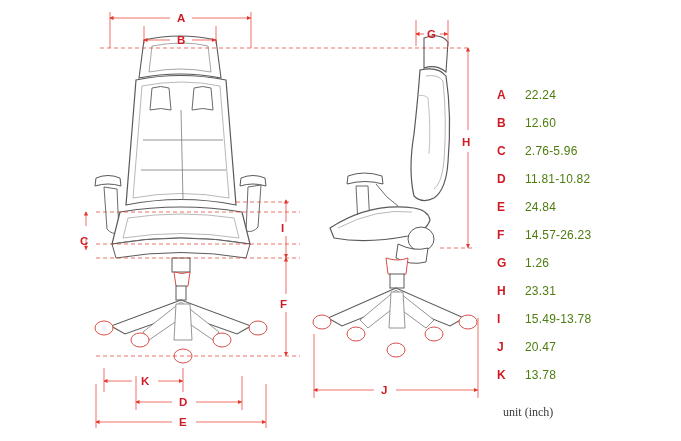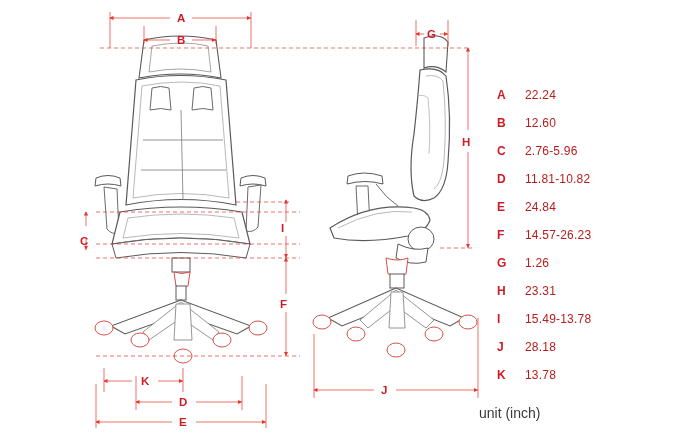--- a/index.html
+++ b/index.html
@@ -37,30 +37,31 @@
     height: 28px;
   }
   .legend-key {
     width: 28px;
     color: #cf1c24;
     font-size: 12px;
     font-weight: bold;
     letter-spacing: 0.3px;
   }
   .legend-val {
-    color: #b91c1c;
+    color: #4d7c0f;
     font-size: 12px;
     letter-spacing: 0.2px;
   }
   .legend-unit {
     position: absolute;
-    left: 479px;
+    left: 503px;
     top: 405px;
     color: #3a3a3a;
-    font-size: 14px;
+    font-size: 12px;
+    font-family: Liberation Serif, serif;
   }
 </style>
 </head>
 <body>
 
 <div id="root">
 
   <svg id="drawing" viewBox="0 0 681 441" xmlns="http://www.w3.org/2000/svg">
     <defs>
       <marker id="ar" markerWidth="7" markerHeight="7" refX="6" refY="3" orient="auto">
@@ -252,21 +253,21 @@
     <div class="legend-row">
       <span class="legend-key">H</span>
       <span class="legend-val">23.31</span>
     </div>
     <div class="legend-row">
       <span class="legend-key">I</span>
       <span class="legend-val">15.49-13.78</span>
     </div>
     <div class="legend-row">
       <span class="legend-key">J</span>
-      <span class="legend-val">28.18</span>
+      <span class="legend-val">20.47</span>
     </div>
     <div class="legend-row">
       <span class="legend-key">K</span>
       <span class="legend-val">13.78</span>
     </div>
   </div>
 
   <div class="legend-unit">unit (inch)</div>
 
 </div>

